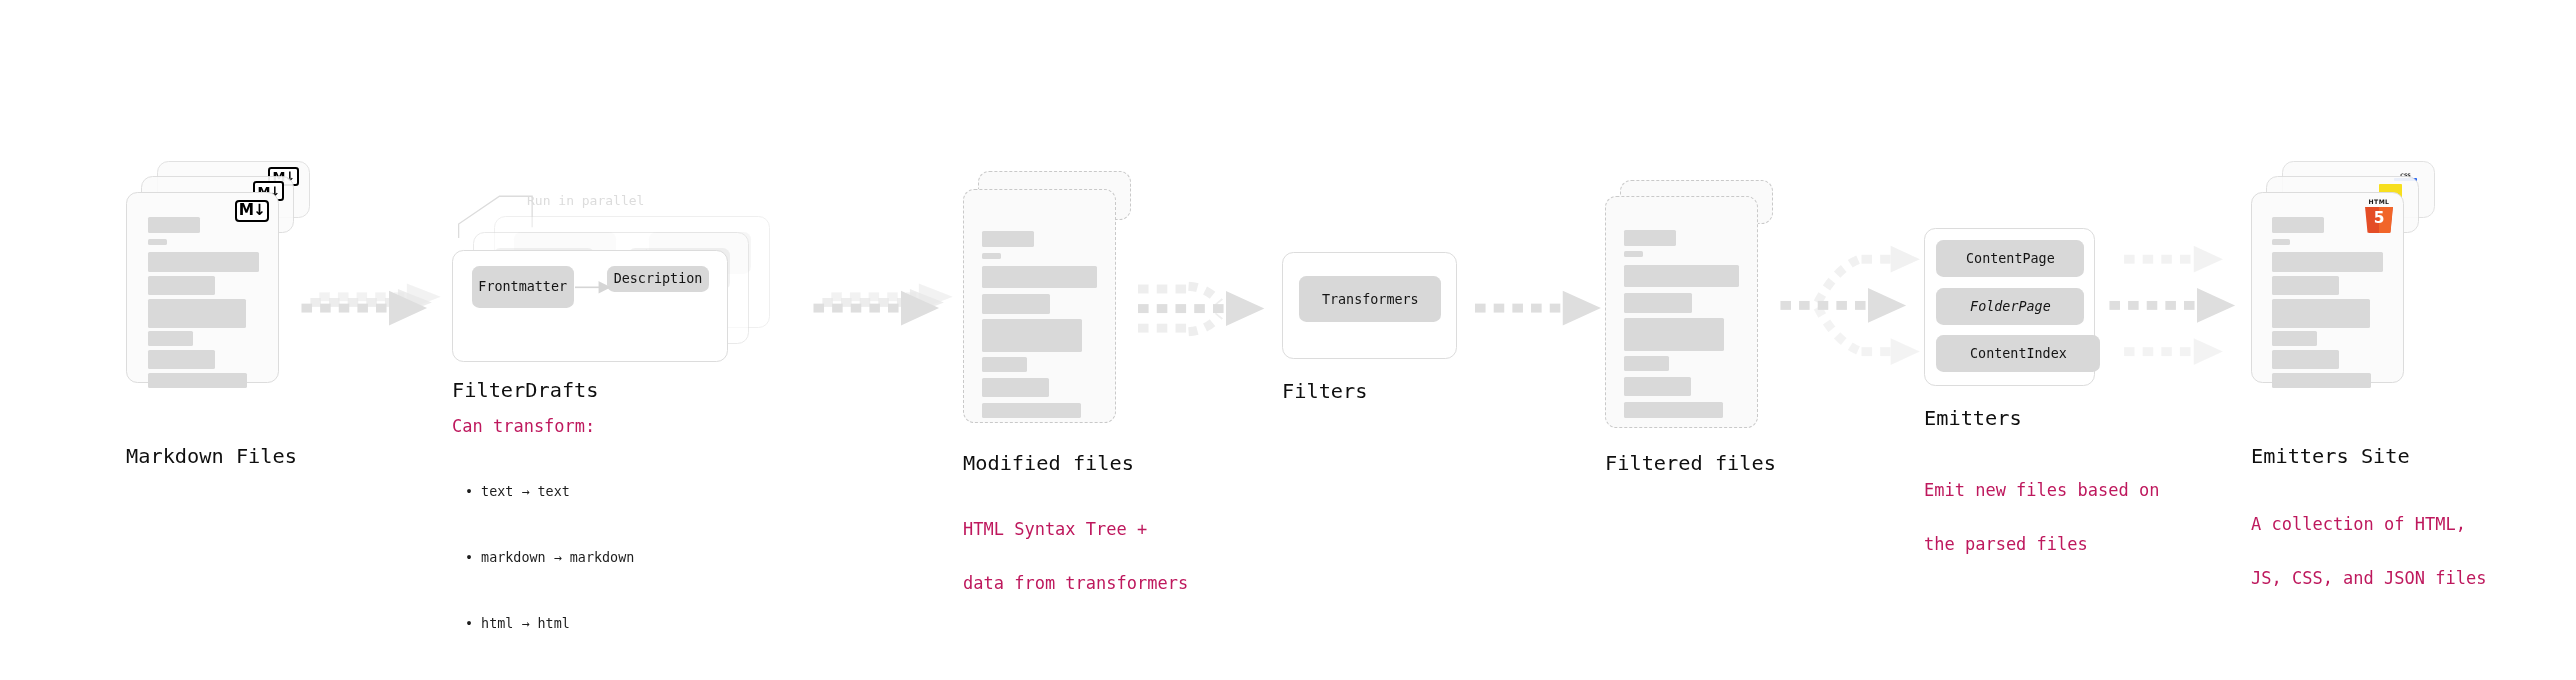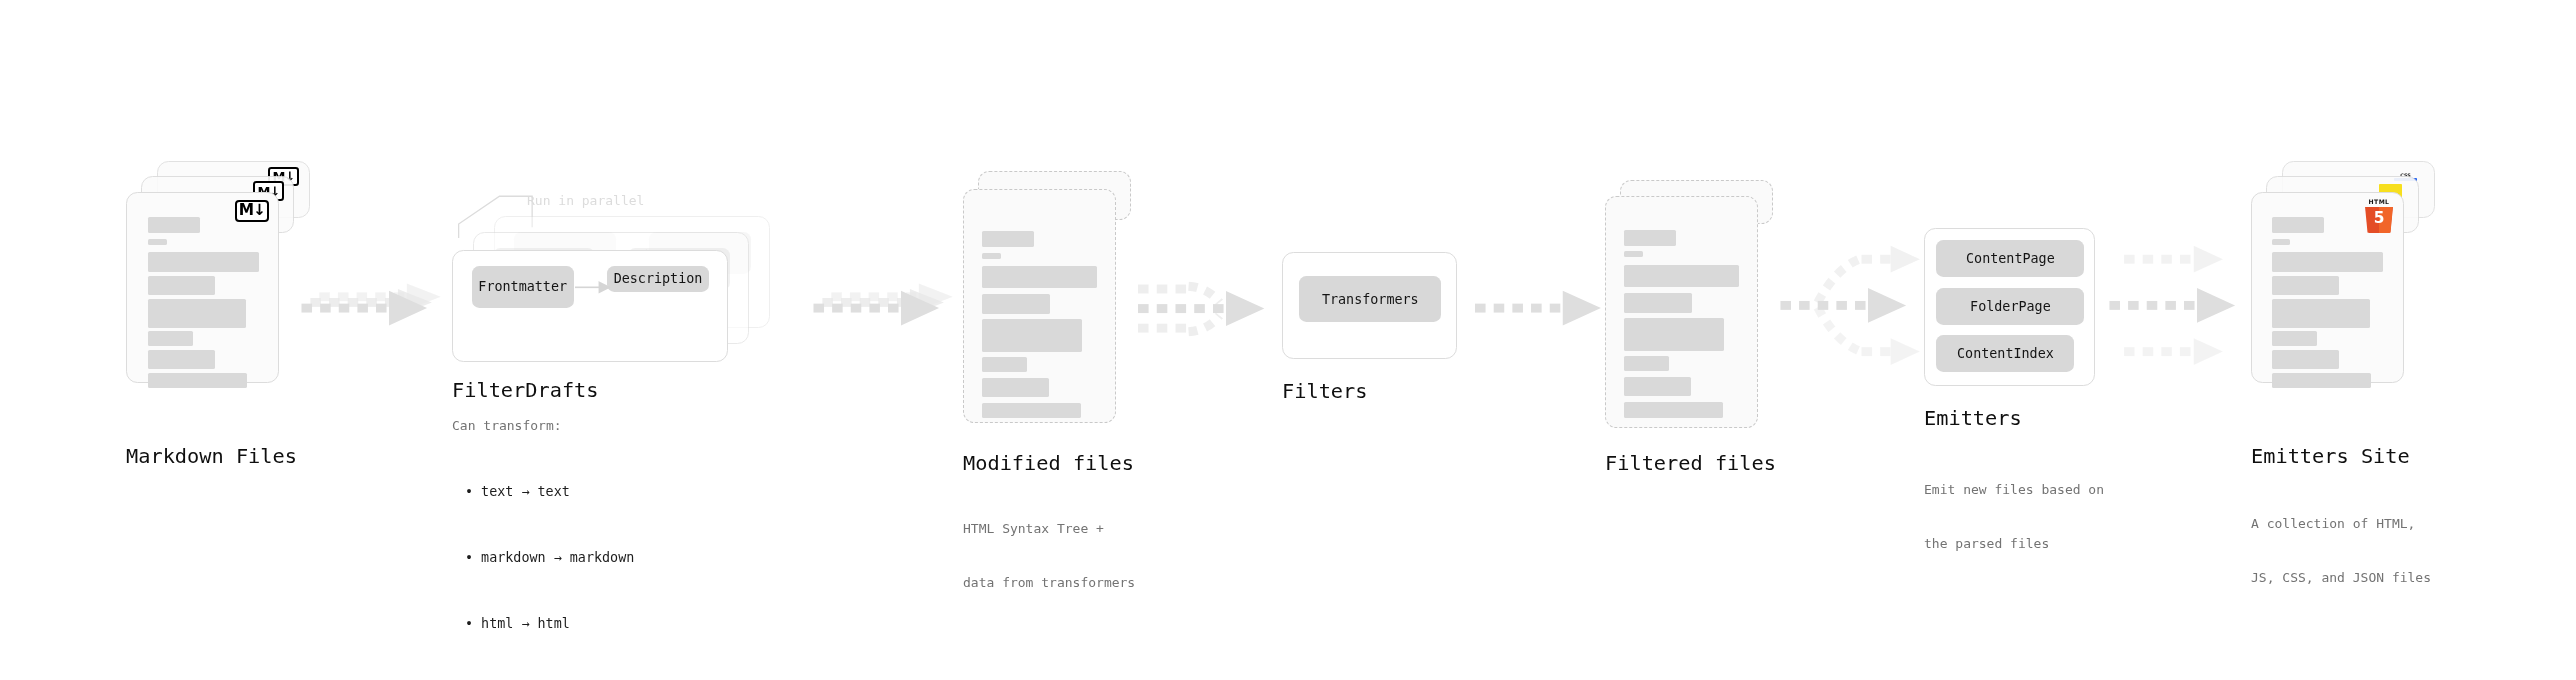--- a/index.html
+++ b/index.html
@@ -90,23 +90,23 @@
   
   .title {
     position:absolute;
     font-size:20.3px;
     color:#0f0f0f;
     letter-spacing:0px;
     white-space:nowrap;
   }
   .sub {
     position:absolute;
-    font-size:13px;
+    font-size:17px;
     line-height:18px;
-    color:#737373;
+    color:#be185d;
     white-space:pre;
   }
   .ghost-label {
     position:absolute;
     font-size:13px;
     color:#dcdcdc;
     white-space:nowrap;
   }
   .bullets { position:absolute; font-size:13.4px; line-height:18px; color:#1d1d1d; }
   .bullets .b { white-space:pre;margin-top:48px; }
@@ -338,22 +338,22 @@
         <rect x="23" y="90" width="13" height="11"></rect>
       <rect x="46" y="90" width="13" height="11"></rect>
         <rect x="69" y="90" width="13" height="11"></rect>
       <rect x="92" y="90" width="13" height="11"></rect>
       <polygon points="108,74 155,95.5 108,117"></polygon>
     </g>
   </svg>
 
   <div class="groupbox" style="left:1924px; top:228px; width:171px; height:158px;">
     <div class="pill" style="left:11.4px; top:10.6px; width:148px; height:37px; font-size:13.4px;">ContentPage</div>
-    <div class="pill" style="left:11.4px; top:59px; width:148px; height:37px; font-size:13.4px;">FolderPage</div>
-    <div class="pill" style="left:11.4px; top:106px; width:138px; height:37px; font-size:13.4px;">ContentIndex</div>
+    <div class="pill" style="left:11.4px; top:59px; width:148px; height:37px; font-size:13.4px;font-style:italic;">FolderPage</div>
+    <div class="pill" style="left:11.4px; top:106px; width:164px; height:37px; font-size:13.4px;">ContentIndex</div>
   </div>
   <div class="title" style="left:1924px; top:406px;">Emitters</div>
   <div class="sub" style="left:1924px; top:445px;">
     <div>Emit new files based on</div>
     <div>the parsed files</div>
   </div>
 
   <svg class="abs" style="left:2109px; top:228px;" width="163" height="154" viewBox="0 0 200 190">
     <g opacity=".5" fill="#e6e6e6">
       <rect x="18" y="33" width="13" height="11"></rect>

